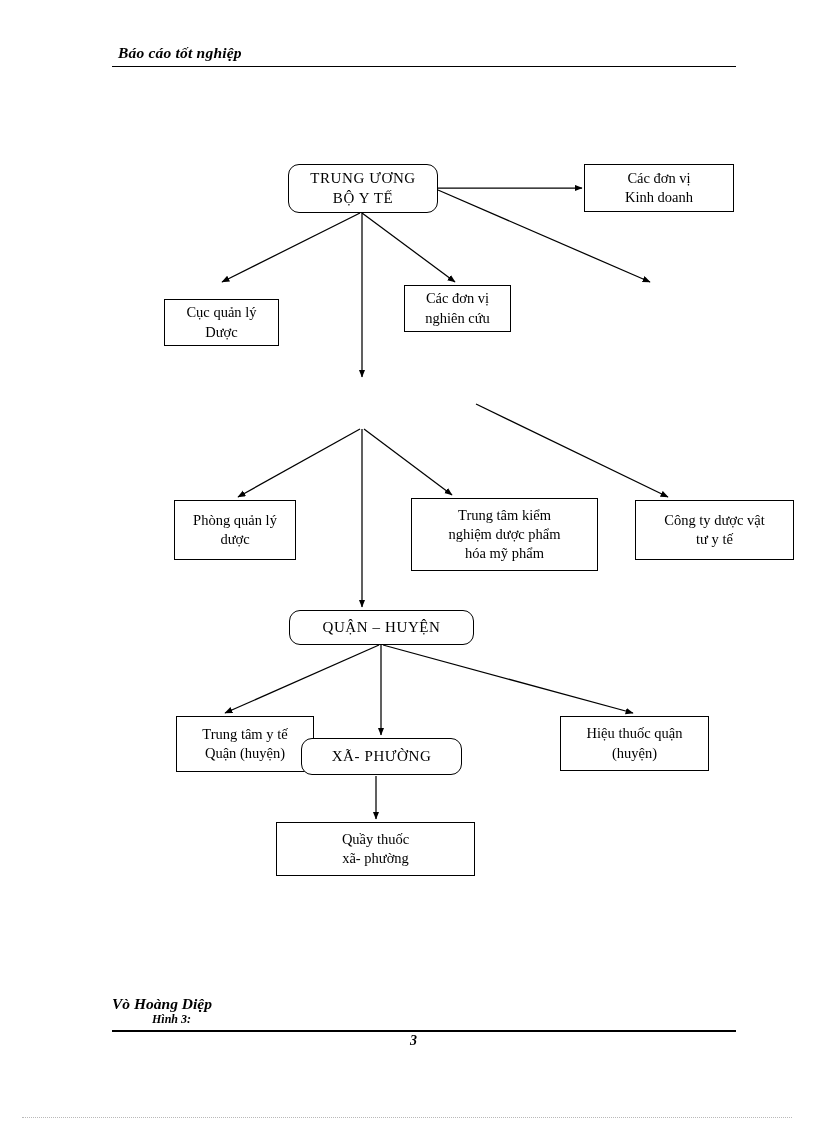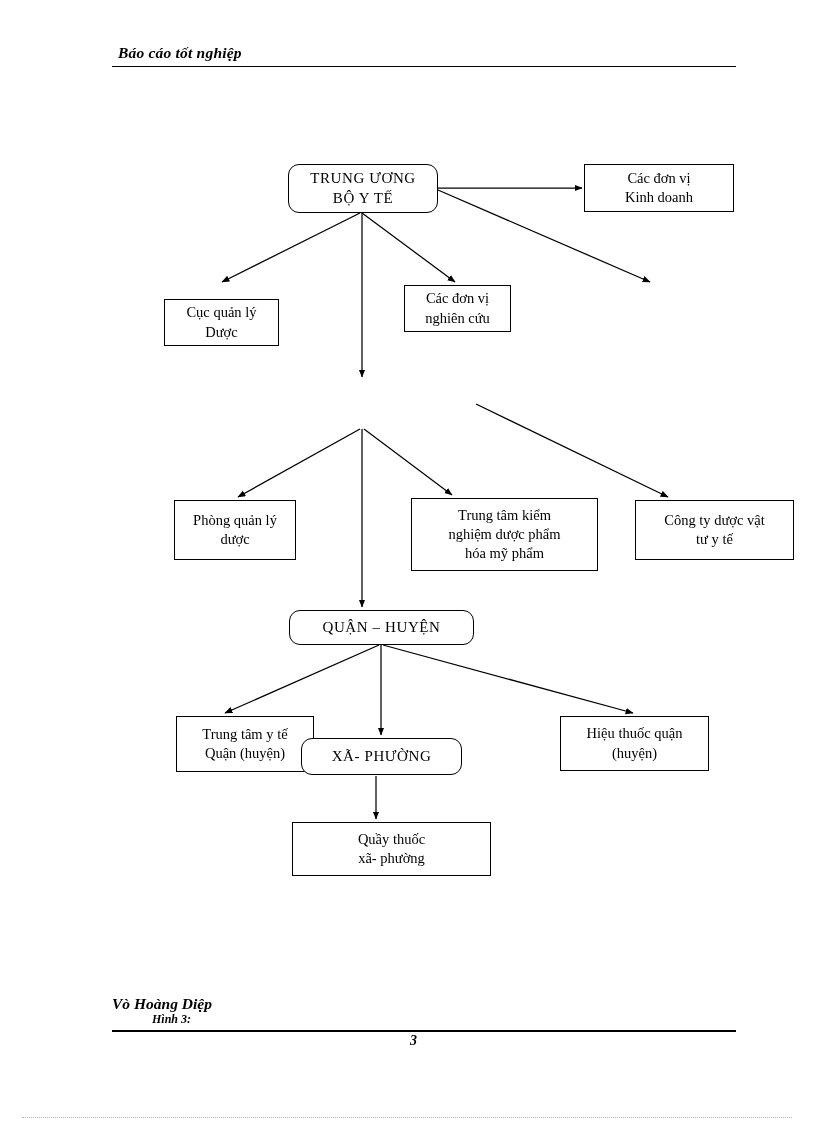--- a/index.html
+++ b/index.html
@@ -260,21 +260,21 @@
       <span class="lbl">XÃ- PHƯỜNG</span>
     </div>
 
     <div class="node normal" style="left:560px; top:716px; width:149px; height:55px;">
       <span class="lbl">
         <span>Hiệu thuốc quận</span><br>
         <span>(huyện)</span>
       </span>
     </div>
 
-    <div class="node normal" style="left:276px; top:822px; width:199px; height:54px;margin-left:16px;">
+    <div class="node normal" style="left:276px; top:822px; width:199px; height:54px;">
       <span class="lbl">
         <span>Quầy  thuốc</span><br>
         <span>xã- phường</span>
       </span>
     </div>
 
   </div>
 
   <div class="fig-caption">Hình 3:</div>
 

